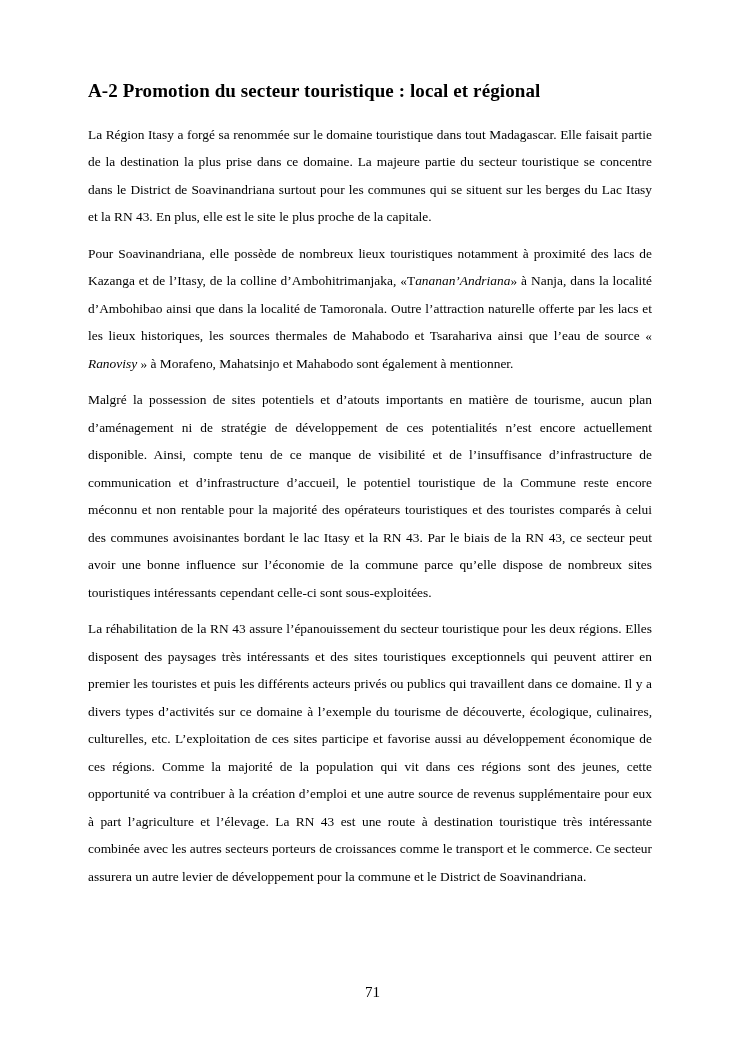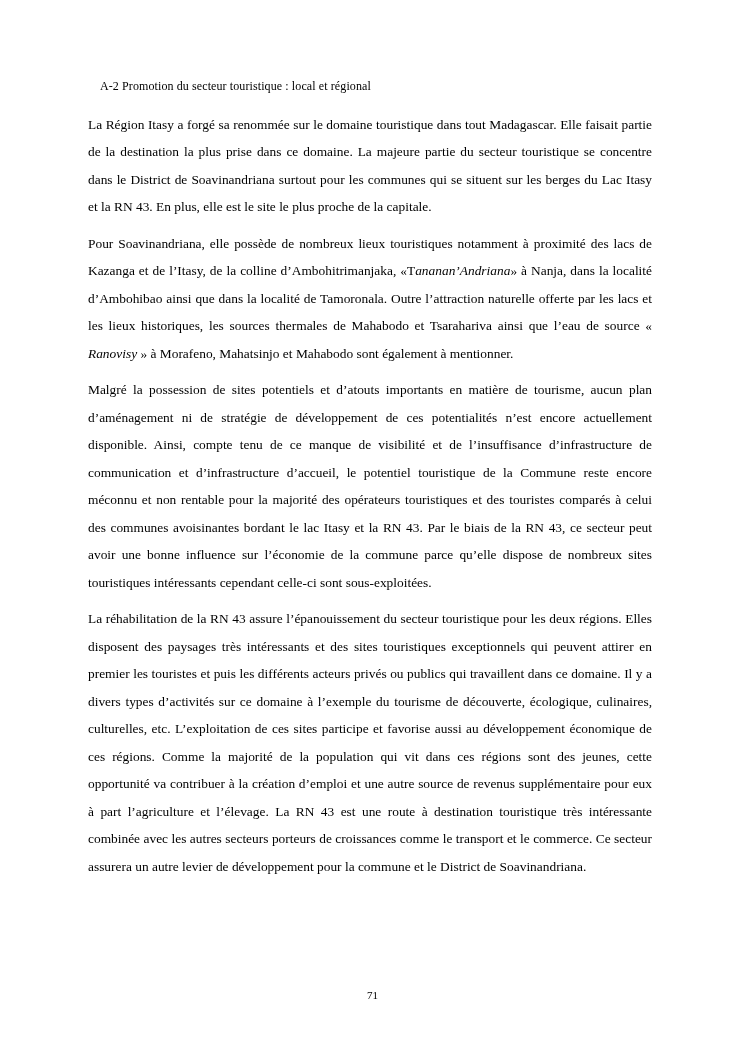--- a/index.html
+++ b/index.html
@@ -16,43 +16,43 @@
     overflow: hidden;
   }
   .page {
     width: 745px;
     height: 1053px;
     box-sizing: border-box;
     padding: 78px 88px 24px 88px;
     position: relative;
   }
   .doc-heading {
-    font-size: 12px;
-    font-weight: normal;
-    margin: 0 0 16px 12px;
+    font-size: 19px;
+    font-weight: bold;
+    margin: 0 0 16px 0;
     line-height: 1.4;
     letter-spacing: 0.1px;
   }
   .para {
     font-size: 13.4px;
     line-height: 27.5px;
     text-align: justify;
     margin: 0 5px 9px 0;
     text-indent: 0;
     hyphens: none;
   }
   .para em {
   }
   .page-number {
     position: absolute;
     left: 0;
     right: 0;
     bottom: 52px;
     text-align: center;
-    font-size: 11px;
+    font-size: 15px;
     font-family: "Liberation Serif", "DejaVu Serif", serif;
   }
 </style>
 </head>
 <body>
 
 <div class="page">
 
   <h1 class="doc-heading">A-2 Promotion du secteur touristique : local et régional</h1>
 

